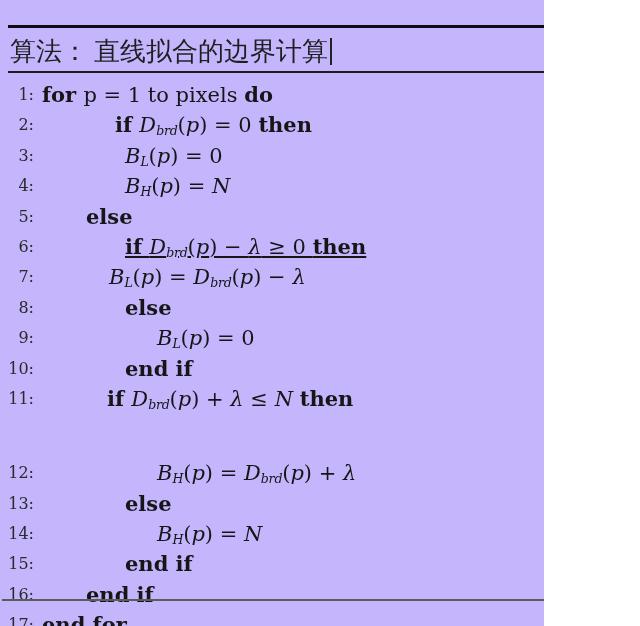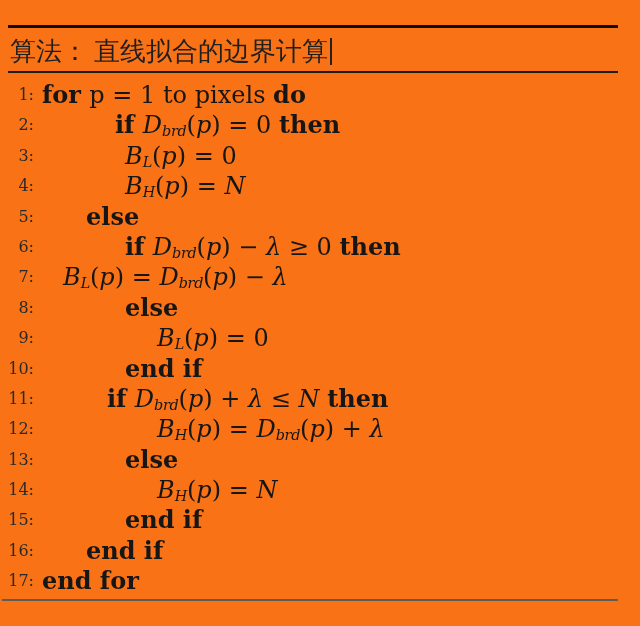--- a/index.html
+++ b/index.html
@@ -2,23 +2,23 @@
 <html><head>
 <meta charset="utf-8">
 <style>
   html, body {
     margin: 0;
     padding: 0;
     font-family: "DejaVu Serif", "Liberation Serif", serif;
   }
   .page {
     position: relative;
-    width: 640px;
+    width: 544px;
     height: 626px;
-    background: #f97316;
+    background: #c4b5fd;
     color: #171717;
     overflow: hidden;
   }
   .rule {
     position: absolute;
     background: #111;
   }
   .rule-top    { left: 8px;  width: 610px; top: 25px;  height: 3px; background: #0d0d0d; }
   .rule-mid    { left: 8px;  width: 610px; top: 71px;  height: 2px; background: #1c1c1c; }
   .rule-bottom { left: 2px;  width: 616px; top: 599px; height: 2px; background: #5c5c5c; }
@@ -59,21 +59,21 @@
     position: absolute;
     left: 0;
     top: 0;
     width: 34px;
     text-align: right;
     font-size: 16px;
     color: #2a2a2a;
   }
   .code {
     display: block;
-    font-size: 24px;
+    font-size: 21px;
     color: #161616;
   }
   .kw { font-weight: bold; }
   .tx { }
   .mi { font-style: italic; }
   sub.ms {
     font-style: italic;
     font-size: 0.60em;
     line-height: 0;
     vertical-align: -0.22em;
@@ -109,45 +109,45 @@
       <div class="row">
         <span class="num">4:</span>
         <span class="code" style="padding-left: 125px;"><span class="mi">B</span><sub class="ms">H</sub><span class="tx">(</span><span class="mi">p</span><span class="tx">) = </span><span class="mi">N</span></span>
       </div>
       <div class="row">
         <span class="num">5:</span>
         <span class="code" style="padding-left: 86px;"><span class="kw">else</span></span>
       </div>
       <div class="row">
         <span class="num">6:</span>
-        <span class="code" style="padding-left: 125px;"><span class="kw">if </span><span class="mi">D</span><sub class="ms">brd</sub><span class="tx">(</span><span class="mi">p</span><span class="tx">) − </span><span class="mi">λ</span><span class="tx"> ≥ 0 </span><span class="kw">then</span></span>
+        <span class="code" style="padding-left: 125px; text-decoration: underline;"><span class="kw">if </span><span class="mi">D</span><sub class="ms">brd</sub><span class="tx">(</span><span class="mi">p</span><span class="tx">) − </span><span class="mi">λ</span><span class="tx"> ≥ 0 </span><span class="kw">then</span></span>
       </div>
       <div class="row">
         <span class="num">7:</span>
-        <span class="code" style="padding-left: 63px;"><span class="mi">B</span><sub class="ms">L</sub><span class="tx">(</span><span class="mi">p</span><span class="tx">) = </span><span class="mi">D</span><sub class="ms">brd</sub><span class="tx">(</span><span class="mi">p</span><span class="tx">) − </span><span class="mi">λ</span></span>
+        <span class="code" style="padding-left: 109px;"><span class="mi">B</span><sub class="ms">L</sub><span class="tx">(</span><span class="mi">p</span><span class="tx">) = </span><span class="mi">D</span><sub class="ms">brd</sub><span class="tx">(</span><span class="mi">p</span><span class="tx">) − </span><span class="mi">λ</span></span>
       </div>
       <div class="row">
         <span class="num">8:</span>
         <span class="code" style="padding-left: 125px;"><span class="kw">else</span></span>
       </div>
       <div class="row">
         <span class="num">9:</span>
         <span class="code" style="padding-left: 157px;"><span class="mi">B</span><sub class="ms">L</sub><span class="tx">(</span><span class="mi">p</span><span class="tx">) = 0</span></span>
       </div>
       <div class="row">
         <span class="num">10:</span>
         <span class="code" style="padding-left: 125px;"><span class="kw">end if</span></span>
       </div>
       <div class="row">
         <span class="num">11:</span>
         <span class="code" style="padding-left: 107px;"><span class="kw">if </span><span class="mi">D</span><sub class="ms">brd</sub><span class="tx">(</span><span class="mi">p</span><span class="tx">) + </span><span class="mi">λ</span><span class="tx"> ≤ </span><span class="mi">N</span><span class="tx"> </span><span class="kw">then</span></span>
       </div>
       <div class="row">
         <span class="num">12:</span>
-        <span class="code" style="padding-left: 157px;"><span class="mi">B</span><sub class="ms">H</sub><span class="tx">(</span><span class="mi">p</span><span class="tx">) = </span><span class="mi">D</span><sub class="ms">brd</sub><span class="tx">(</span><span class="mi">p</span><span class="tx">) + </span><span class="mi">λ</span></span>
+        <span class="code" style="padding-left: 157px; margin-top: 44px;"><span class="mi">B</span><sub class="ms">H</sub><span class="tx">(</span><span class="mi">p</span><span class="tx">) = </span><span class="mi">D</span><sub class="ms">brd</sub><span class="tx">(</span><span class="mi">p</span><span class="tx">) + </span><span class="mi">λ</span></span>
       </div>
       <div class="row">
         <span class="num">13:</span>
         <span class="code" style="padding-left: 125px;"><span class="kw">else</span></span>
       </div>
       <div class="row">
         <span class="num">14:</span>
         <span class="code" style="padding-left: 157px;"><span class="mi">B</span><sub class="ms">H</sub><span class="tx">(</span><span class="mi">p</span><span class="tx">) = </span><span class="mi">N</span></span>
       </div>
       <div class="row">

